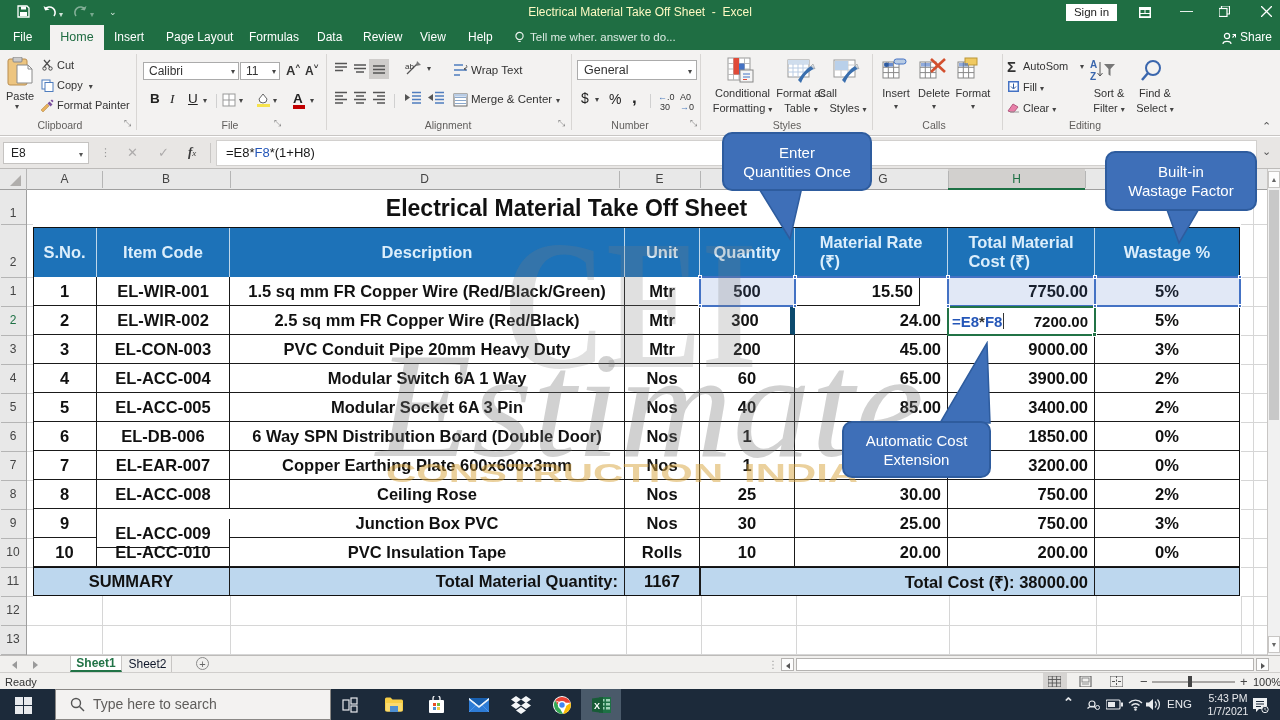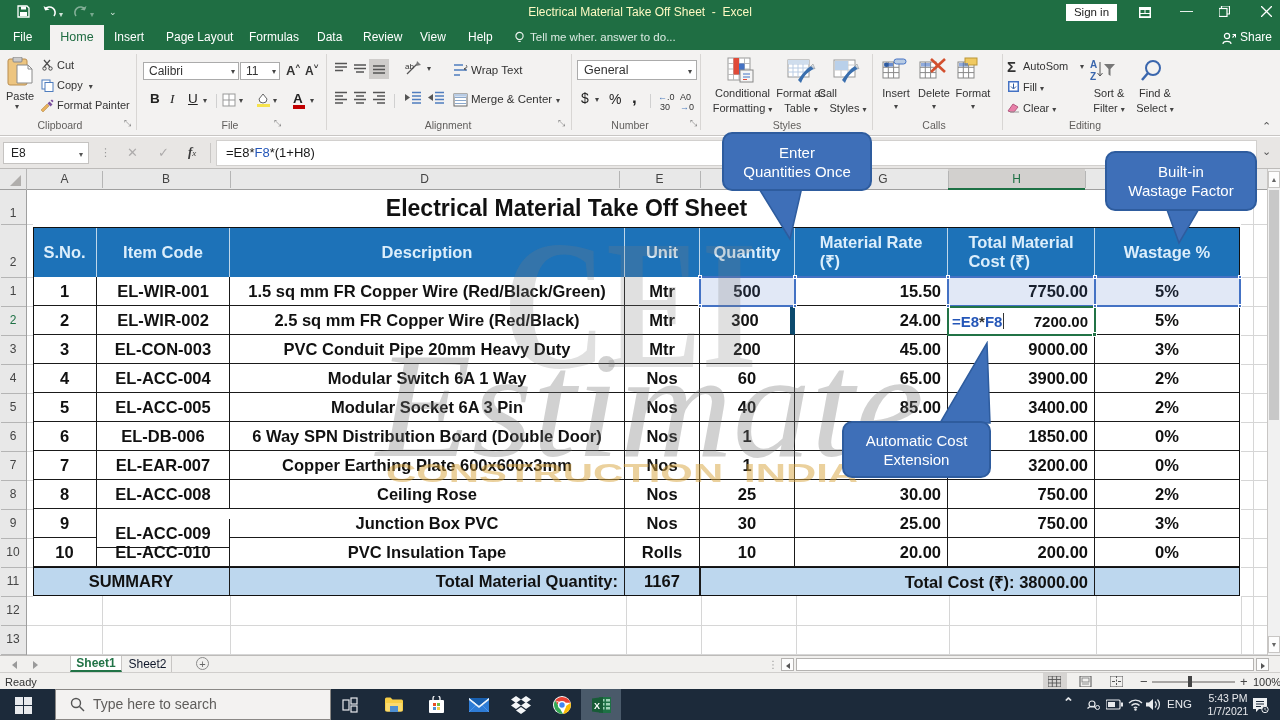--- a/index.html
+++ b/index.html
@@ -441,21 +441,21 @@
 <div class="tcell thead" style="left:625px;top:58px;width:75px;height:50px;line-height:19px">Unit</div>
 <div class="tcell thead" style="left:700px;top:58px;width:95px;height:50px;line-height:19px">Quantity</div>
 <div class="tcell thead" style="left:795px;top:58px;width:153px;height:50px;line-height:19px">Material Rate<br>(₹)</div>
 <div class="tcell thead" style="left:948px;top:58px;width:147px;height:50px;line-height:19px">Total Material<br>Cost (₹)</div>
 <div class="tcell thead" style="left:1095px;top:58px;width:145px;height:50px;line-height:19px">Wastage %</div>
 <div class="tcell " style="left:33px;top:108px;width:64px;height:29px;border-right:1px solid #1a1a1a;border-bottom:1px solid #1a1a1a;">1</div>
 <div class="tcell " style="left:97px;top:108px;width:133px;height:29px;border-right:1px solid #1a1a1a;border-bottom:1px solid #1a1a1a;">EL-WIR-001</div>
 <div class="tcell " style="left:230px;top:108px;width:395px;height:29px;border-right:1px solid #1a1a1a;border-bottom:1px solid #1a1a1a;">1.5 sq mm FR Copper Wire (Red/Black/Green)</div>
 <div class="tcell " style="left:625px;top:108px;width:75px;height:29px;border-right:1px solid #1a1a1a;border-bottom:1px solid #1a1a1a;">Mtr</div>
 <div class="tcell " style="left:700px;top:108px;width:95px;height:29px;border-right:1px solid #1a1a1a;border-bottom:1px solid #1a1a1a;">500</div>
-<div class="tcell num" style="left:795px;top:108px;width:153px;height:29px;border-right:1px solid #1a1a1a;border-bottom:1px solid #1a1a1a;">15.50</div>
+<div class="tcell num" style="left:767px;top:108px;width:153px;height:29px;border-right:1px solid #1a1a1a;border-bottom:1px solid #1a1a1a;">15.50</div>
 <div class="tcell num" style="left:948px;top:108px;width:147px;height:29px;border-right:1px solid #1a1a1a;border-bottom:1px solid #1a1a1a;">7750.00</div>
 <div class="tcell " style="left:1095px;top:108px;width:145px;height:29px;border-right:1px solid #1a1a1a;border-bottom:1px solid #1a1a1a;">5%</div>
 <div class="tcell " style="left:33px;top:137px;width:64px;height:29px;border-right:1px solid #1a1a1a;border-bottom:1px solid #1a1a1a;">2</div>
 <div class="tcell " style="left:97px;top:137px;width:133px;height:29px;border-right:1px solid #1a1a1a;border-bottom:1px solid #1a1a1a;">EL-WIR-002</div>
 <div class="tcell " style="left:230px;top:137px;width:395px;height:29px;border-right:1px solid #1a1a1a;border-bottom:1px solid #1a1a1a;">2.5 sq mm FR Copper Wire (Red/Black)</div>
 <div class="tcell " style="left:625px;top:137px;width:75px;height:29px;border-right:1px solid #1a1a1a;border-bottom:1px solid #1a1a1a;">Mtr</div>
 <div class="tcell " style="left:700px;top:137px;width:95px;height:29px;border-right:5px solid #0c4a6e;border-bottom:1px solid #1a1a1a;">300</div>
 <div class="tcell num" style="left:795px;top:137px;width:153px;height:29px;border-right:1px solid #1a1a1a;border-bottom:1px solid #1a1a1a;">24.00</div>
 <div class="tcell " style="left:948px;top:137px;width:147px;height:29px;border-right:1px solid #1a1a1a;border-bottom:1px solid #1a1a1a;"></div>
 <div class="tcell " style="left:1095px;top:137px;width:145px;height:29px;border-right:1px solid #1a1a1a;border-bottom:1px solid #1a1a1a;">5%</div>

